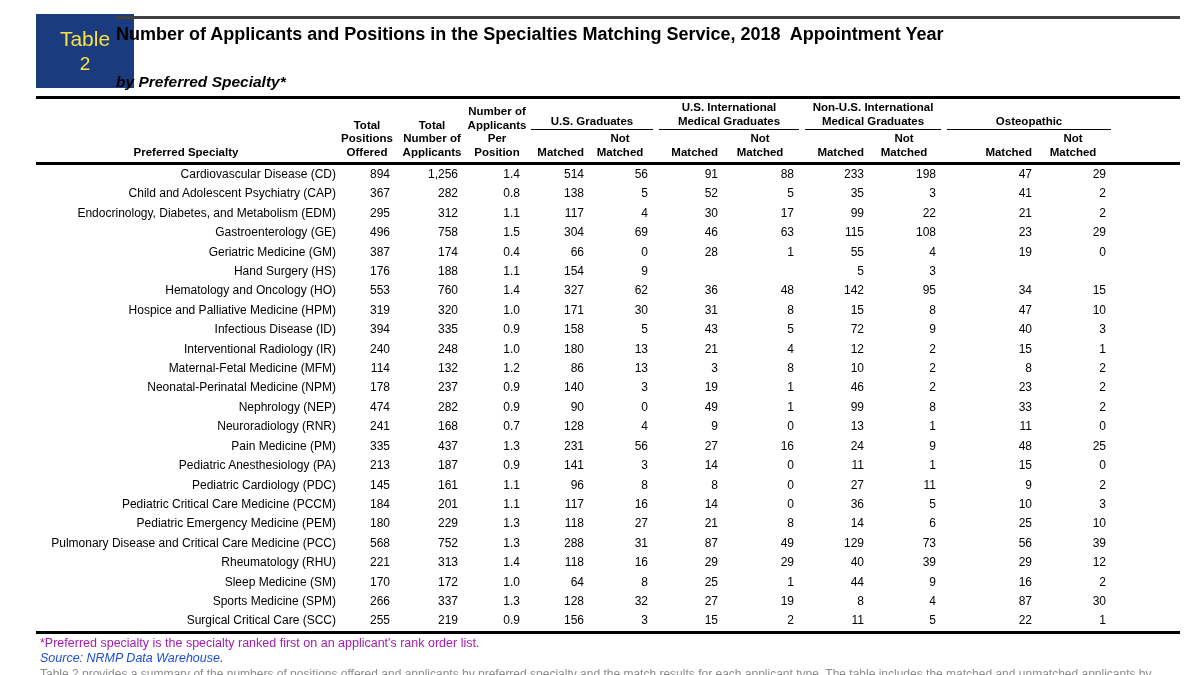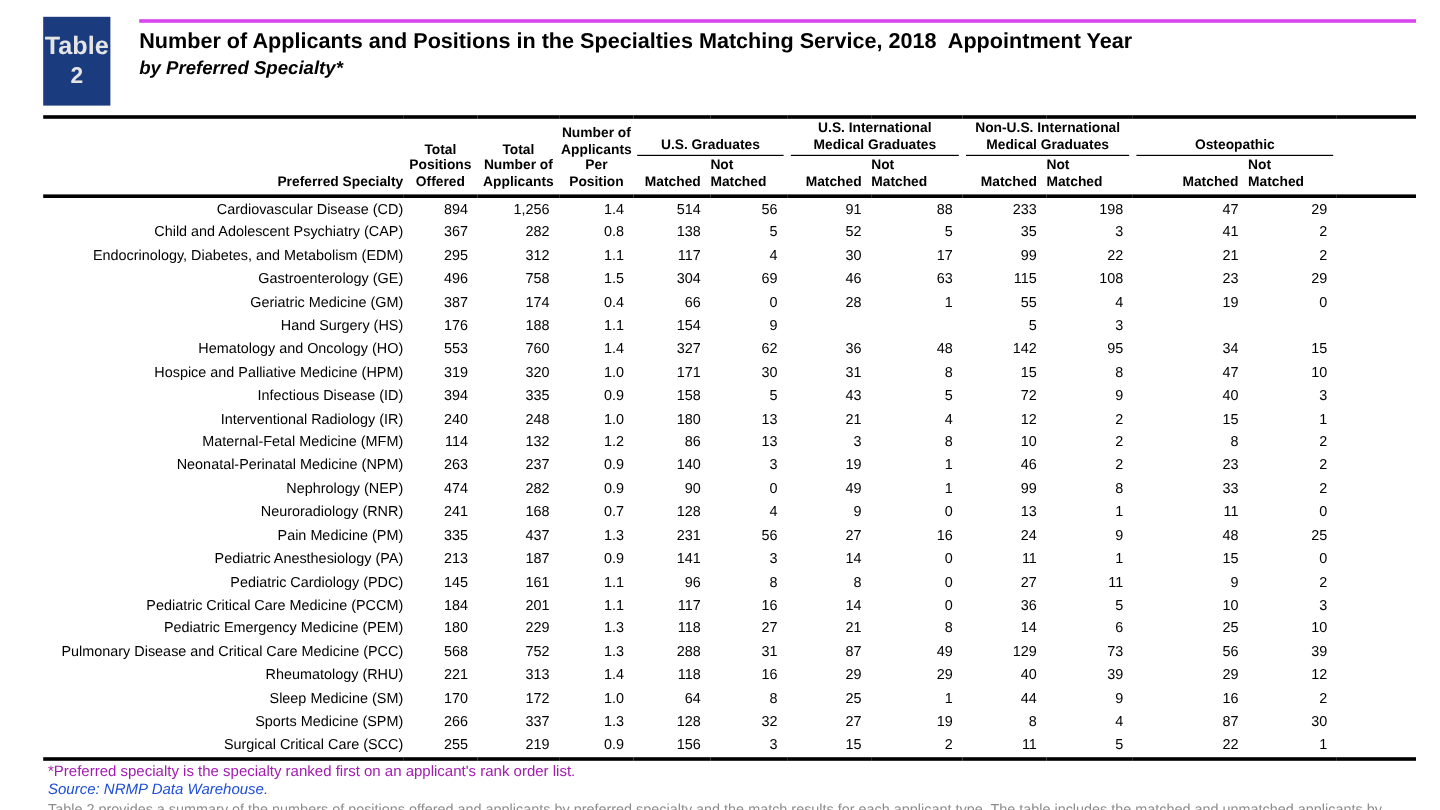--- a/index.html
+++ b/index.html
@@ -2,48 +2,48 @@
 <html><head>
 <meta charset="utf-8">
 <style>
   html,body{margin:0;padding:0;}
   body{
     width:1200px;height:675px;position:relative;overflow:hidden;
     background:#ffffff;font-family:"Liberation Sans",sans-serif;color:#000;
   }
   
   .badge{
-    position:absolute;left:36px;top:14px;width:56px;height:74px;
-    background:#1a3b7d;color:#e5e5e5;display:flex;flex-direction:column;
-    align-items:center;justify-content:center;font-weight:bold;
+    position:absolute;left:36px;top:14px;width:98px;height:74px;
+    background:#1a3b7d;color:#fde047;display:flex;flex-direction:column;
+    align-items:center;justify-content:center;font-weight:normal;
   }
   .badge .l1{font-size:21px;line-height:26px;}
   .badge .l2{font-size:19px;line-height:24px;}
   .titleblock{
     position:absolute;left:116px;top:16px;width:1064px;
-    border-top:3px solid #d946ef;padding-top:3px;
+    border-top:3px solid #404040;padding-top:3px;
   }
   .title{font-size:18px;font-weight:bold;line-height:25px;white-space:pre;}
-  .subtitle{font-size:15.5px;font-weight:bold;font-style:italic;line-height:21px;}
+  .subtitle{font-size:15.5px;font-weight:bold;font-style:italic;line-height:21px;margin-top:24px;}
 
   
   .tablewrap{position:absolute;left:36px;top:96px;width:1144px;}
   table{border-collapse:collapse;table-layout:fixed;width:1144px;
         border-top:3px solid #000;border-bottom:3px solid #000;}
   thead th{
     font-size:11.5px;font-weight:bold;vertical-align:bottom;
     padding:2px 0 3px 0;line-height:13.5px;
   }
   thead th.bb{border-bottom:3px solid #000;}
-  th.spHead{text-align:right;}
+  th.spHead{text-align:center;}
   th.statHead{text-align:center;}
   th.groupHead{padding-bottom:0;margin-top:32px;}
   .grpInner{border-bottom:1.5px solid #000;margin:0 3px;padding-bottom:1px;text-align:center;}
   th.subM{text-align:right;padding-right:8px;}
-  th.subNM{text-align:left;padding-right:8px;margin-top:28px;}
+  th.subNM{text-align:center;padding-right:8px;margin-top:28px;}
   .hline{display:block;}
   tbody td{
     font-size:12px;line-height:19.4px;height:19.4px;padding:0;
     white-space:nowrap;overflow:hidden;
   }
   tbody td.sp{text-align:right;margin-left:44px;}
   tbody td.num{text-align:right;padding-right:8px;}
 
   
   .footnote{position:absolute;left:40px;top:636px;font-size:12.5px;color:#a21caf;}
@@ -306,21 +306,21 @@
           <td class="num">3</td>
           <td class="num">8</td>
           <td class="num">10</td>
           <td class="num">2</td>
           <td class="num">8</td>
           <td class="num">2</td>
           <td></td>
         </tr>
         <tr>
           <td class="sp">Neonatal-Perinatal Medicine (NPM)</td>
-          <td class="num">263</td>
+          <td class="num">178</td>
           <td class="num">237</td>
           <td class="num">0.9</td>
           <td class="num">140</td>
           <td class="num">3</td>
           <td class="num">19</td>
           <td class="num">1</td>
           <td class="num">46</td>
           <td class="num">2</td>
           <td class="num">23</td>
           <td class="num">2</td>

